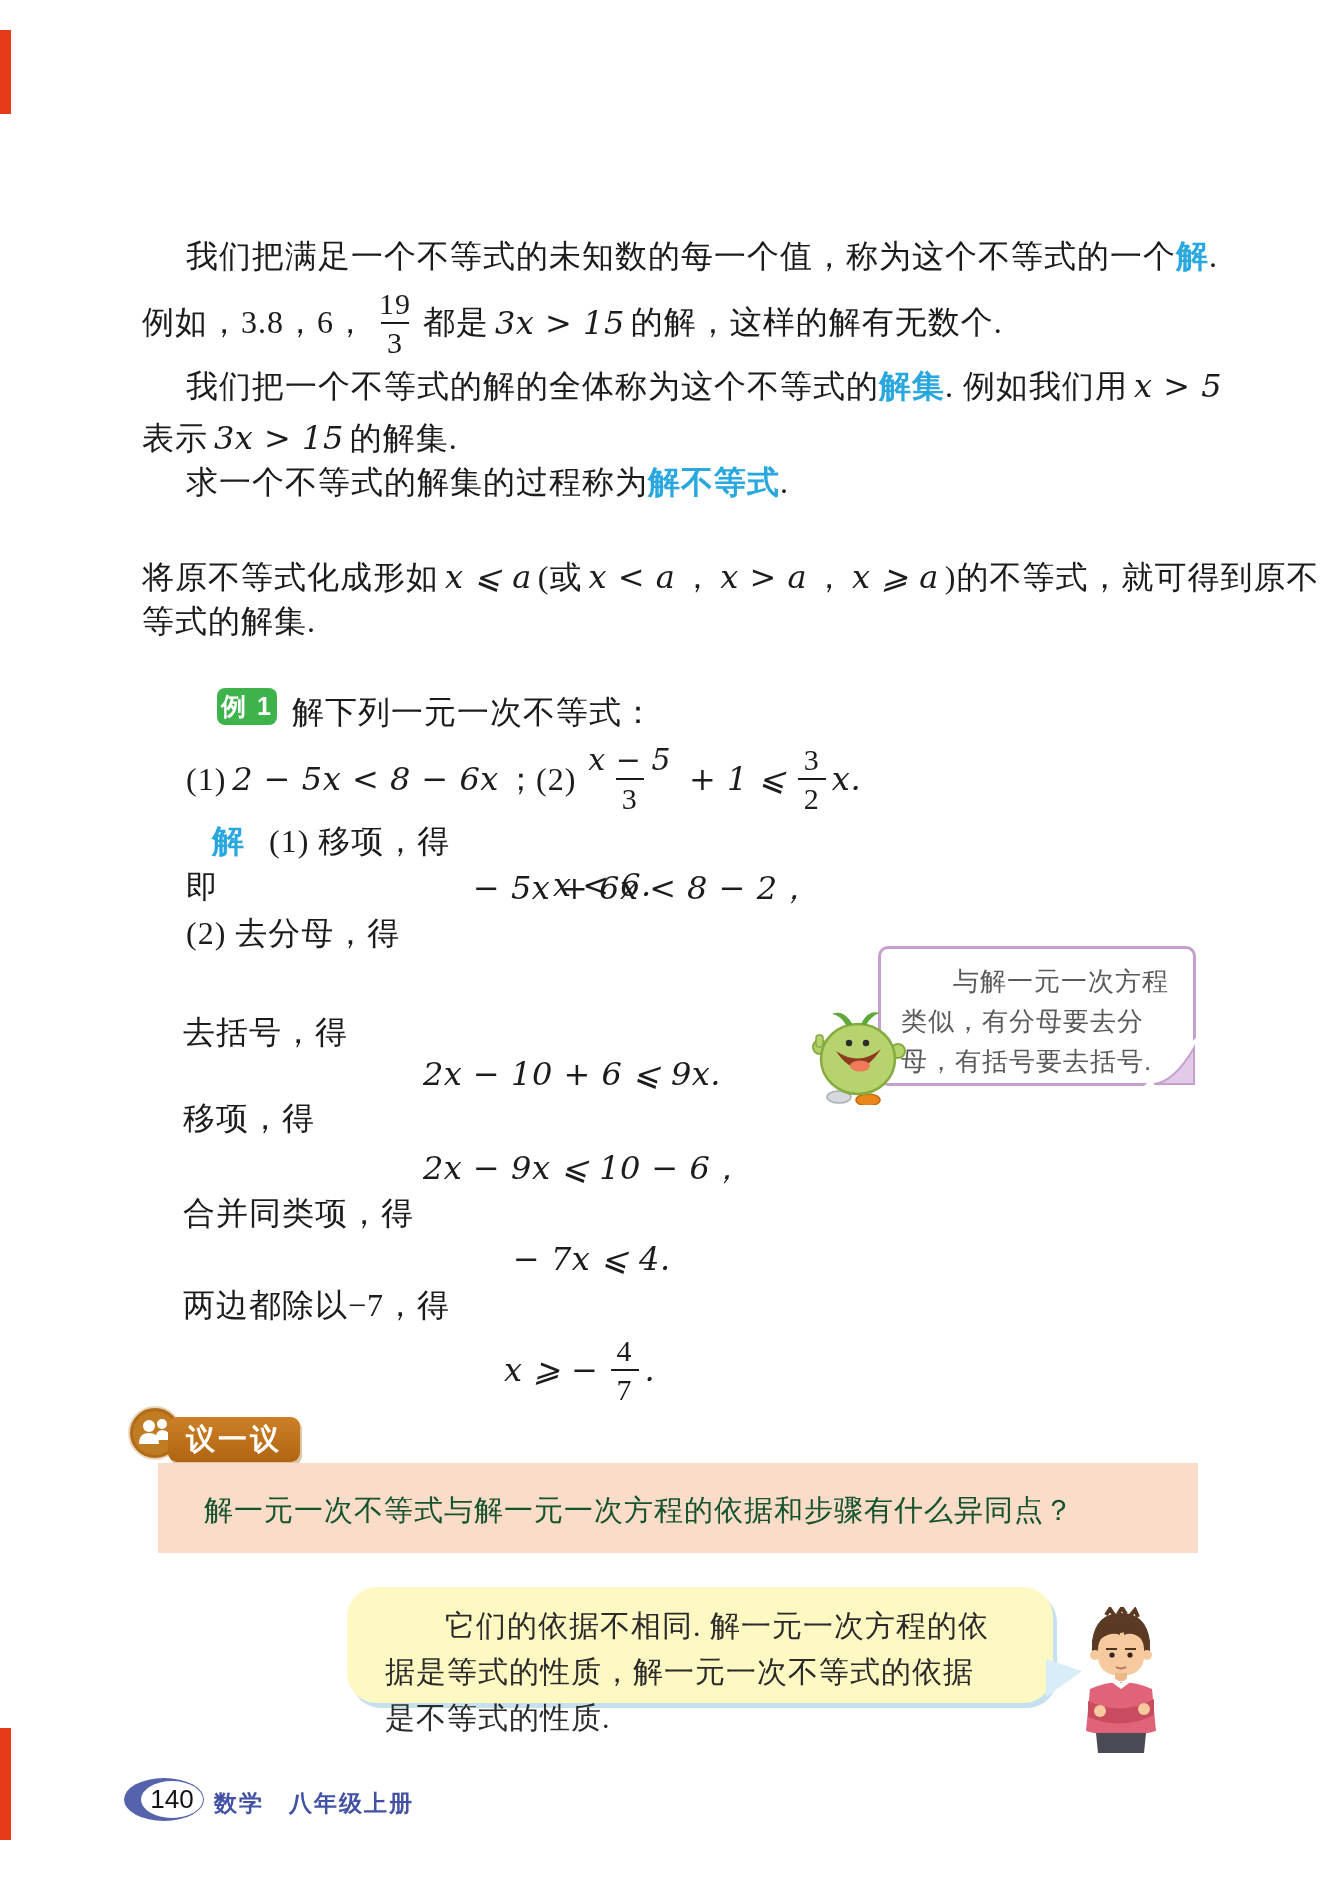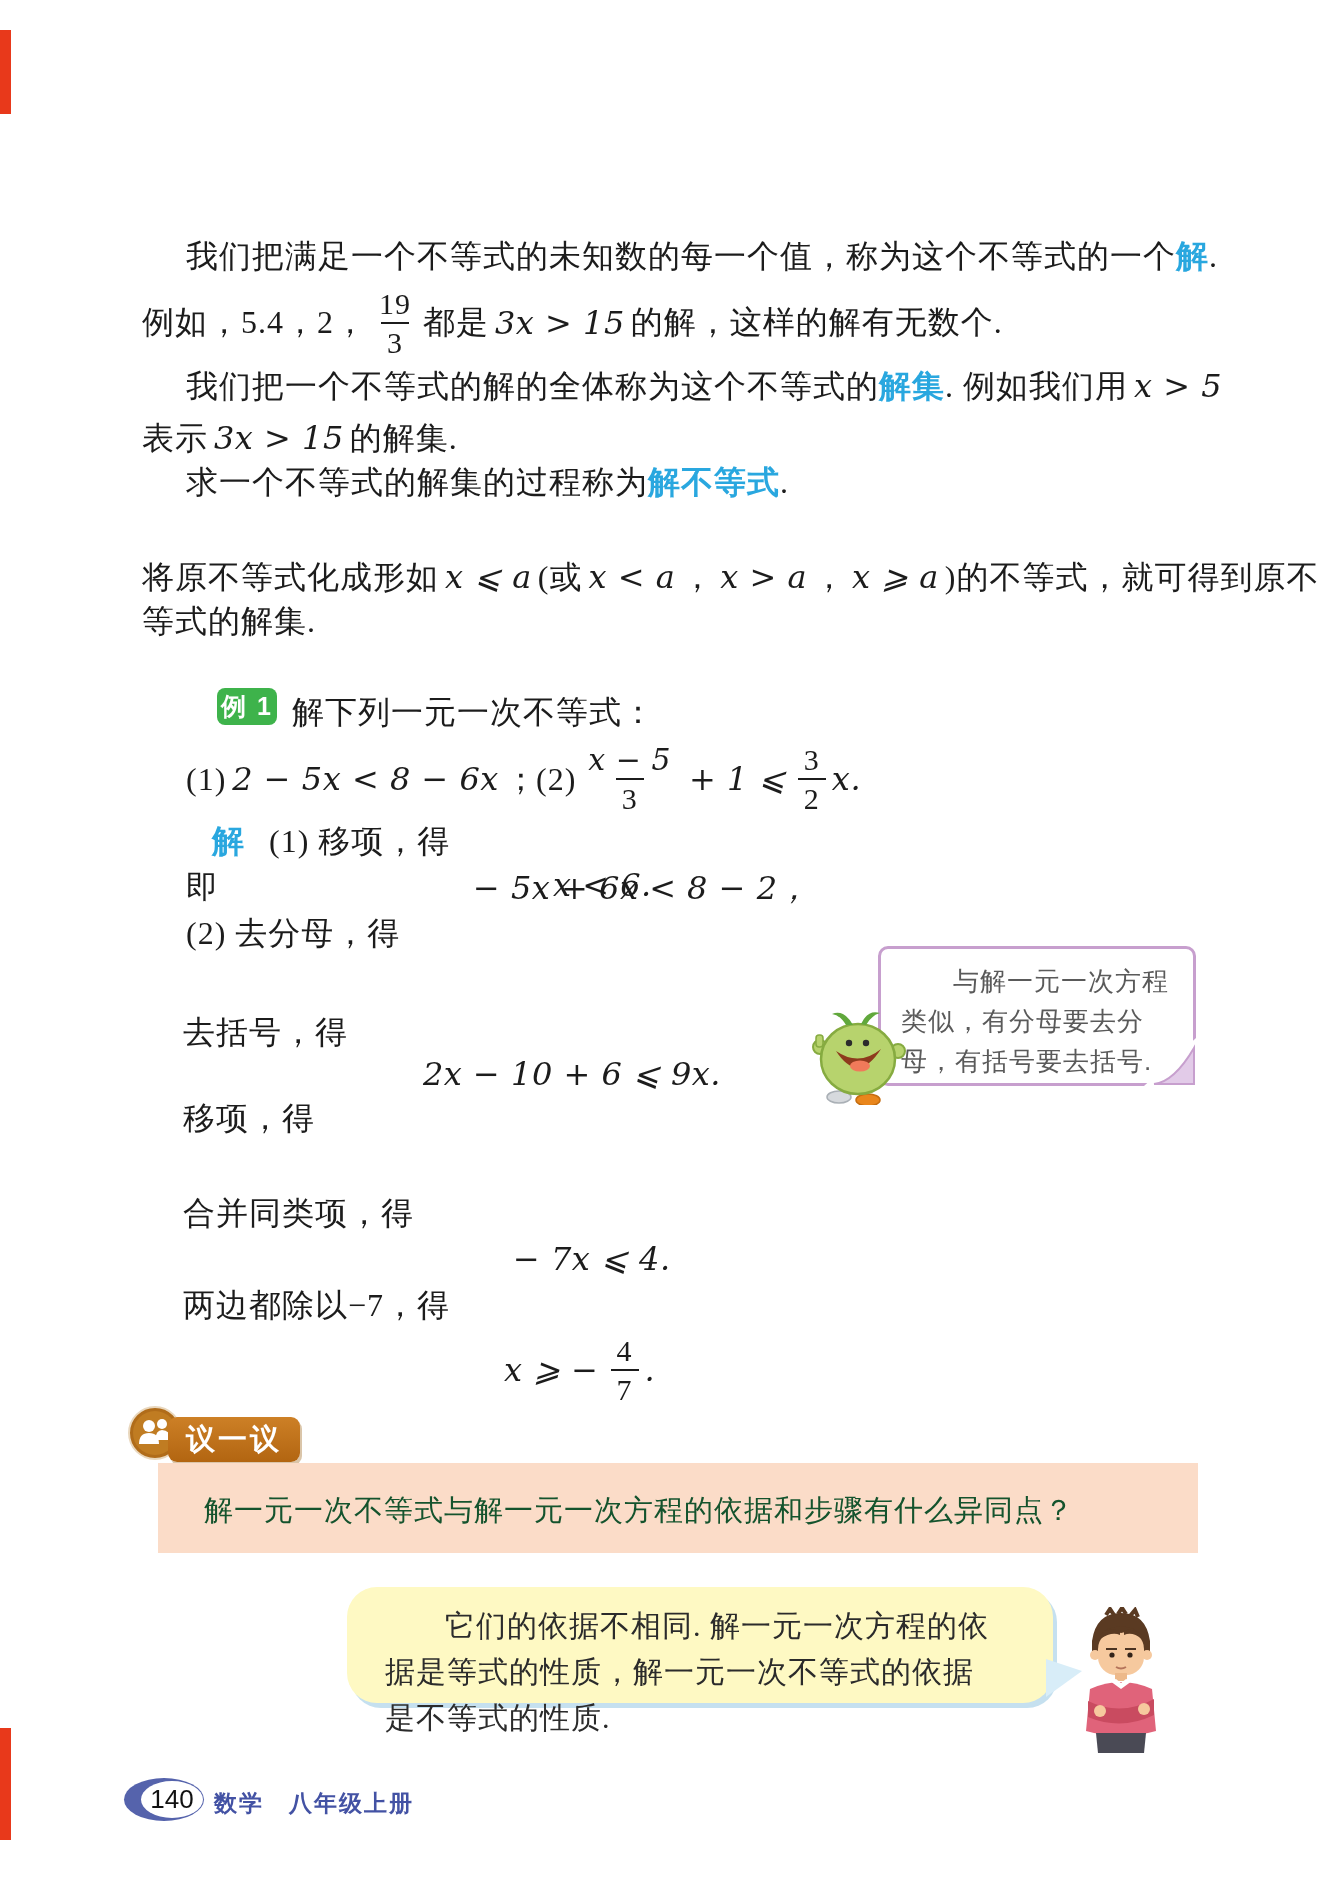--- a/index.html
+++ b/index.html
@@ -60,21 +60,21 @@
 
 <div class="page">
 
   <div class="spine top"></div>
   <div class="spine bottom"></div>
 
   <div class="line" style="left:186px;top:210px">
     <span>我们把满足一个不等式的未知数的每一个值，称为这个不等式的一个</span><span class="term">解</span><span>.</span>
   </div>
   <div class="line flexline" style="left:142px;top:260px;height:76px">
-    <span>例如，5.4，2，</span>
+    <span>例如，3.8，6，</span>
     <span class="frac">
         <span class="num">19</span>
         <span class="den">3</span>
       </span>
     <span>都是</span>
     <span class="math">3x &gt; 15</span>
     <span>的解，这样的解有无数个.</span>
   </div>
   <div class="line" style="left:186px;top:340px">
     <span>我们把一个不等式的解的全体称为这个不等式的</span><span class="term">解集</span><span>. 例如我们用</span><span class="math">x &gt; 5</span>
@@ -121,20 +121,21 @@
 
   <div class="line" style="left:186px;top:841px"><span>即</span></div>
   <div class="line math" style="left:547px;top:841px"><span>x &lt; 6.</span></div>
 
   <div class="line" style="left:186px;top:887px"><span>(2) 去分母，得</span></div>
 
   <div class="line" style="left:183px;top:986px"><span>去括号，得</span></div>
   <div class="line math" style="left:417px;top:1030px"><span>2x − 10 + 6 ⩽ 9x.</span></div>
 
   <div class="line" style="left:183px;top:1072px"><span>移项，得</span></div>
+  <div class="line math" style="left:417px;top:1122px"><span>2x − 9x ⩽ 10 − 6，</span></div>
 
   <div class="line" style="left:183px;top:1167px"><span>合并同类项，得</span></div>
   <div class="line math" style="left:507px;top:1215px"><span>− 7x ⩽ 4.</span></div>
 
   <div class="line" style="left:183px;top:1259px"><span>两边都除以−7，得</span></div>
   <div class="line flexline" style="left:498px;top:1306px;height:78px">
     <span class="math">x ⩾ −</span>
     <span class="frac">
         <span class="num">4</span>
         <span class="den">7</span>

